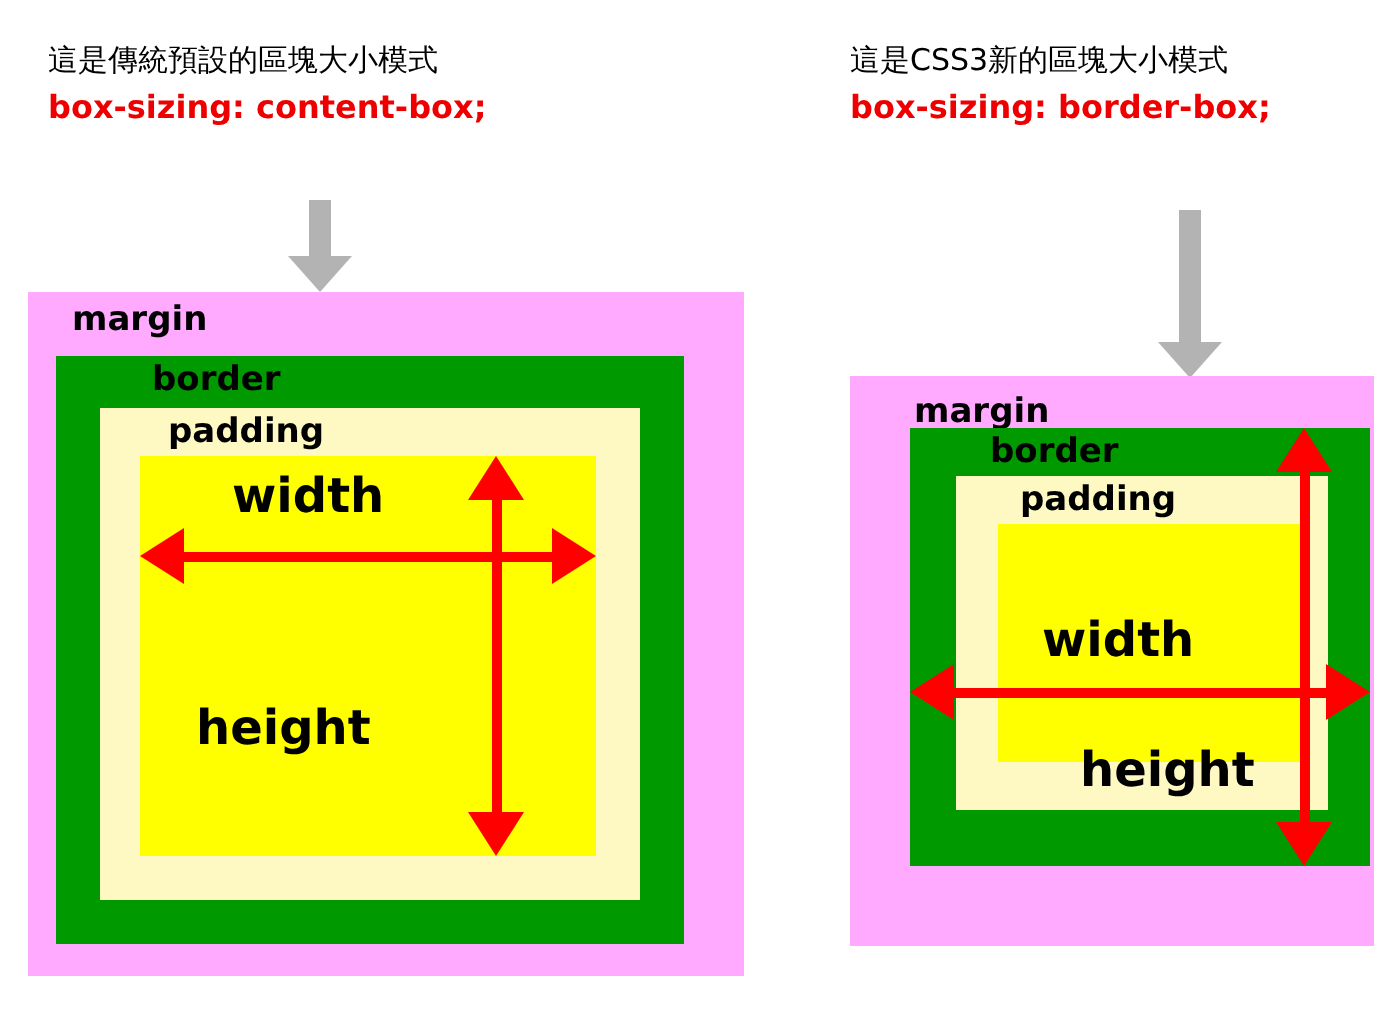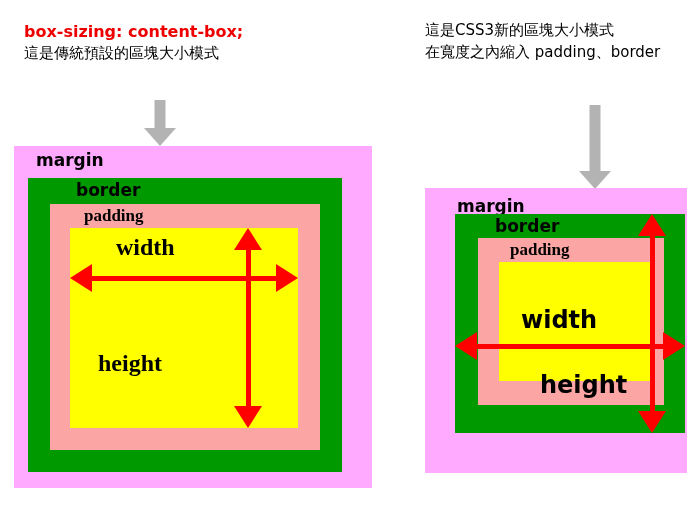--- a/index.html
+++ b/index.html
@@ -50,22 +50,21 @@
   .bm-margin {
     position: absolute;
     background: #ffaaff;
   }
   .bm-border {
     position: absolute;
     background: #009900;
   }
   .bm-padding {
     position: absolute;
-    background: #fca5a5;
-    font-family: Liberation Serif, serif;
+    background: #fef9c3;
   }
   .bm-content {
     position: absolute;
     background: #ffff00;
   }
   .bm-label {
     position: absolute;
     color: #000000;
     font-weight: bold;
     font-size: 17px;
@@ -118,22 +117,22 @@
     font-weight: bold;
     white-space: nowrap;
   }
 </style>
 </head>
 <body>
 
 <div class="panel" style="left:0; top:0; width:400px; height:514px;">
 
   <div class="caption" style="left:24px; top:20px;">
+    <div class="cap-line">這是傳統預設的區塊大小模式</div>
     <div class="cap-line code">box-sizing: content-box;</div>
-    <div class="cap-line">這是傳統預設的區塊大小模式</div>
   </div>
 
   <div class="grey-arrow" style="left:140px; top:100px; width:40px; height:46px;">
     <div class="shaft" style="width:11px; height:30px;"></div>
     <div class="head" style="top:28px;"></div>
   </div>
 
   <div class="bm-margin" style="left:14px; top:146px; width:358px; height:342px;">
 
     <div class="bm-label lg" style="left:22px; top:4px;">margin</div>
@@ -165,21 +164,21 @@
         </div>
       </div>
     </div>
   </div>
 </div>
 
 <div class="panel" style="left:412px; top:0; width:300px; height:413px;">
 
   <div class="caption" style="left:13px; top:20px;">
     <div class="cap-line">這是CSS3新的區塊大小模式</div>
-    <div class="cap-line">在寬度之內縮入  padding、border</div>
+    <div class="cap-line code">box-sizing: border-box;</div>
   </div>
 
   <div class="grey-arrow" style="left:163px; top:105px; width:40px; height:84px;">
     <div class="shaft" style="width:11px; height:68px;"></div>
     <div class="head" style="top:66px;"></div>
   </div>
 
   <div class="bm-margin" style="left:13px; top:188px; width:262px; height:285px;">
 
     <div class="bm-label lg" style="left:32px; top:8px;">margin</div>

